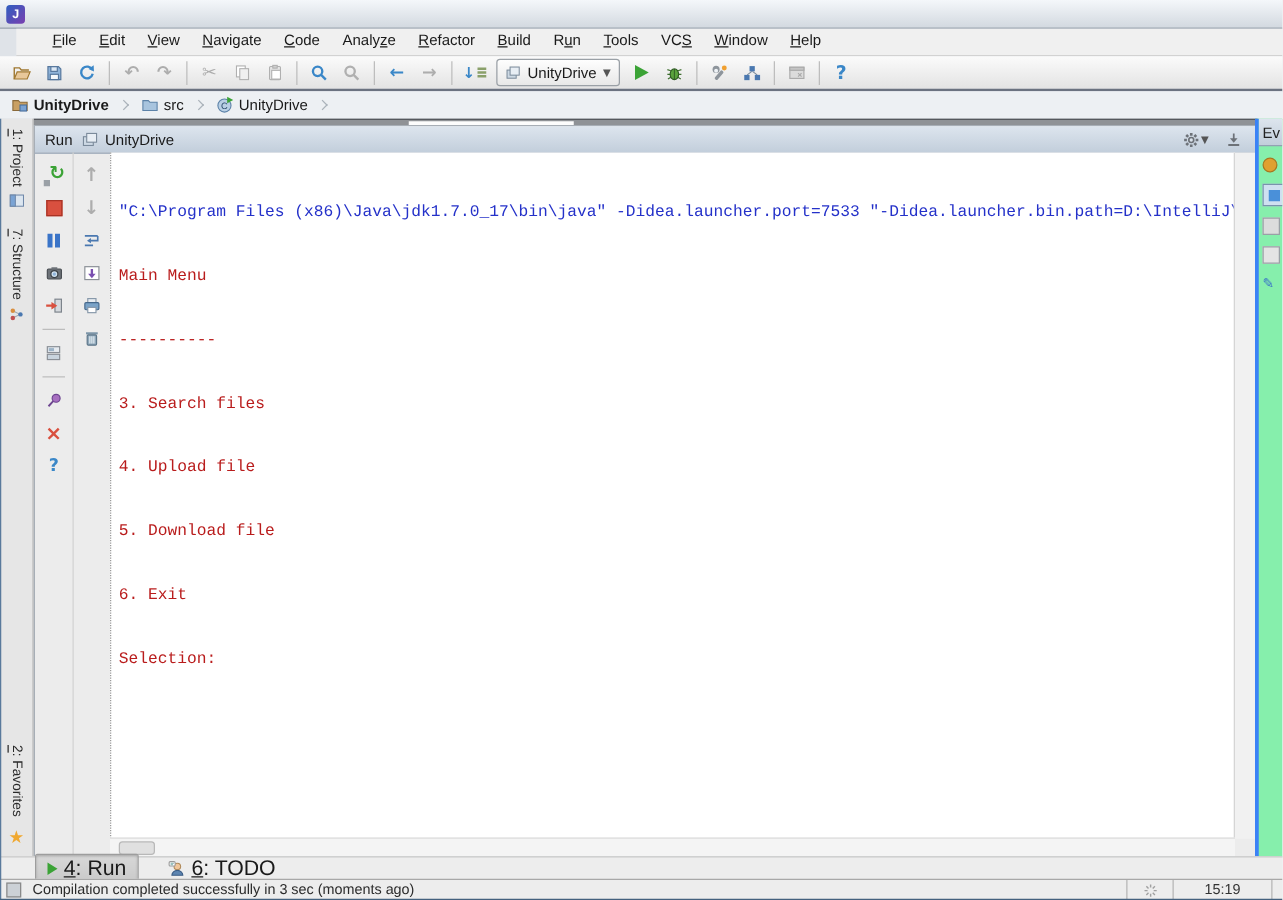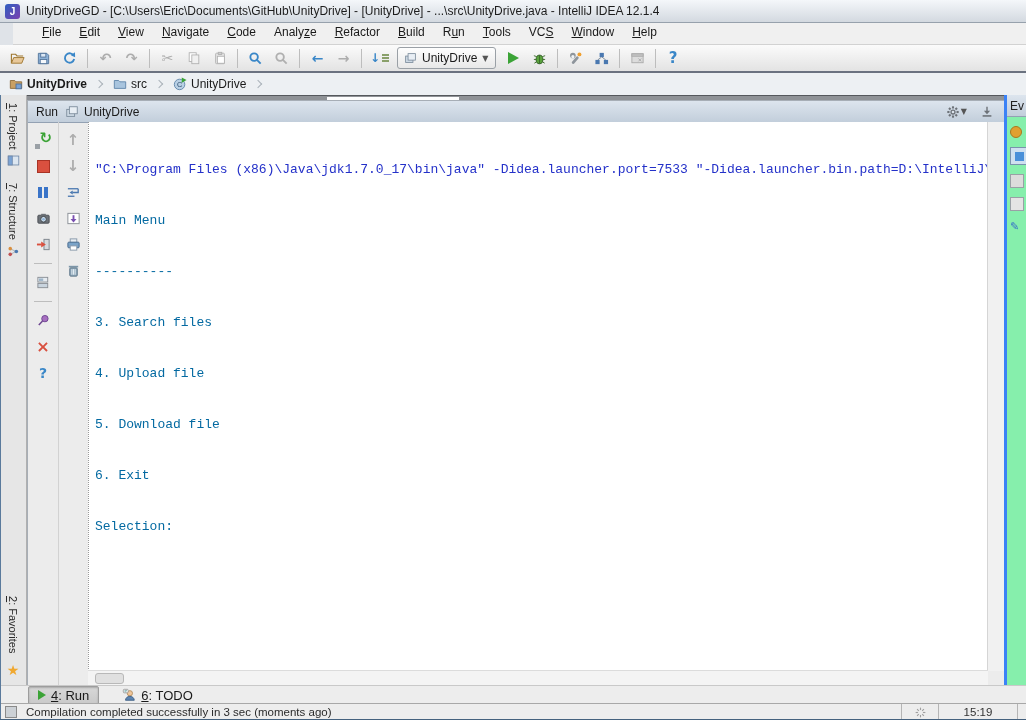--- a/index.html
+++ b/index.html
@@ -70,60 +70,59 @@
   .rerun-wrap{position:relative;width:16px;height:16px}
   .rerun-wrap .sq{position:absolute;left:0;bottom:0;width:5px;height:5px;background:#9aa0a6}
   .rerun-wrap .glyph{position:absolute;right:-1px;top:-2px}
   
   .console{position:absolute;left:60px;top:21px;right:17px;bottom:14px;background:#ffffff;
     border-left:1px dotted #9a9a9a;overflow:hidden;
     font-family:"Liberation Mono",monospace;font-size:13px;line-height:17px;
     padding:5px 0 0 6px;white-space:pre}
   .ln{height:17px}
   .ln.s{color:#2431c9}
-  .ln.o{color:#0369a1}
+  .ln.o{color:#b91c1c}
   .vscroll{position:absolute;right:0;top:21px;bottom:14px;width:17px;background:#f1f1f1;border-left:1px solid #d5d5d5}
   .hscroll{position:absolute;left:60px;right:17px;bottom:0;height:14px;background:#f4f4f4;border-top:1px solid #dcdcdc}
   .hthumb{position:absolute;left:7px;top:2px;width:27px;height:9px;background:#e0e0e0;border:1px solid #b8b8b8;border-radius:3px}
   
   .stripe-right{position:absolute;right:0;top:95px;bottom:34px;width:19px;background:#86efac;
     border-left:3px solid #3b82f6;overflow:hidden}
   .stripe-right .rp-head{height:21px;background:linear-gradient(#dde5ee,#c2cedb);border-bottom:1px solid #93a1b3;
     display:flex;align-items:center;padding-left:3px;font-size:12px;color:#222}
   .frag{margin:9px 0 0 3px}
   .frag-btn{width:16px;height:16px;border:1px solid #7a93ad;background:#cfe0f0;display:flex;align-items:center;justify-content:center}
   .frag-btn i{display:block;width:9px;height:9px;background:#4a90d9}
   .frag-sq{width:12px;height:12px;border:1px solid #9aa0a6;background:#dcdcdc}
   .frag-dot{width:10px;height:10px;border-radius:50%;background:#e0a030;border:1px solid #a87820}
   .frag-mark{color:#3a74c8;font-family:"DejaVu Sans",sans-serif;font-size:11px}
   
   .bottom-bar{position:absolute;left:0;right:0;bottom:16px;height:18px;background:#ededed;
     border-top:1px solid #c9c9c9;display:flex;align-items:center;padding-left:28px;gap:14px}
-  .tw-btn{display:flex;align-items:center;gap:5px;padding:1px 9px;font-size:13px;border-radius:2px}
+  .tw-btn{display:flex;align-items:center;gap:5px;padding:1px 9px;font-size:17px;border-radius:2px}
   .tw-btn.active{background:linear-gradient(#d8d8d8,#c9c9c9);border:1px solid #9d9d9d;box-shadow:inset 0 1px 2px rgba(0,0,0,.22)}
   .mini-play{width:0;height:0;border-left:8px solid #3ba336;border-top:5px solid transparent;border-bottom:5px solid transparent}
   
   .statusbar{position:absolute;left:0;right:0;bottom:0;height:16px;background:#ededed;
     border-top:1px solid #a8a8a8;display:flex;align-items:center;overflow:hidden;font-size:11.5px;color:#2b2b2b}
   .sb-toggle{width:10px;height:10px;border:1px solid #8a8a8a;background:#ccd1d6;margin:0 9px 0 5px;flex:0 0 auto}
   .sb-right{margin-left:auto;display:flex;align-items:center;height:100%}
   .sb-sep{width:1px;height:100%;background:#b5b5b5}
   .sb-cell{display:flex;align-items:center;justify-content:center;height:100%}
   .sb-spin{width:36px}
   .sb-clock{width:78px;color:#333}
   .sb-endpad{width:8px}
   .win-edge-l{position:absolute;left:0;top:95px;bottom:0;width:1px;background:#5a7a9c;z-index:40}
   .win-edge-b{position:absolute;left:0;right:0;bottom:0;height:1px;background:#44617e;z-index:40}
 </style>
 </head>
 <body>
 
 <div class="titlebar">
   <div class="appicon">J</div>
-  <span class="title-text">UnityDriveGD - [C:\Users\Eric\Documents\GitHub\UnityDrive] - [UnityDrive] - ...\src\UnityDrive.java - IntelliJ IDEA 12.1.4</span>
 </div>
 
 <div class="menubar">
   <span class="menu-item"><span></span><span class="mn">F</span><span>ile</span></span>
   <span class="menu-item"><span></span><span class="mn">E</span><span>dit</span></span>
   <span class="menu-item"><span></span><span class="mn">V</span><span>iew</span></span>
   <span class="menu-item"><span></span><span class="mn">N</span><span>avigate</span></span>
   <span class="menu-item"><span></span><span class="mn">C</span><span>ode</span></span>
   <span class="menu-item"><span>Analy</span><span class="mn">z</span><span>e</span></span>
   <span class="menu-item"><span></span><span class="mn">R</span><span>efactor</span></span>

